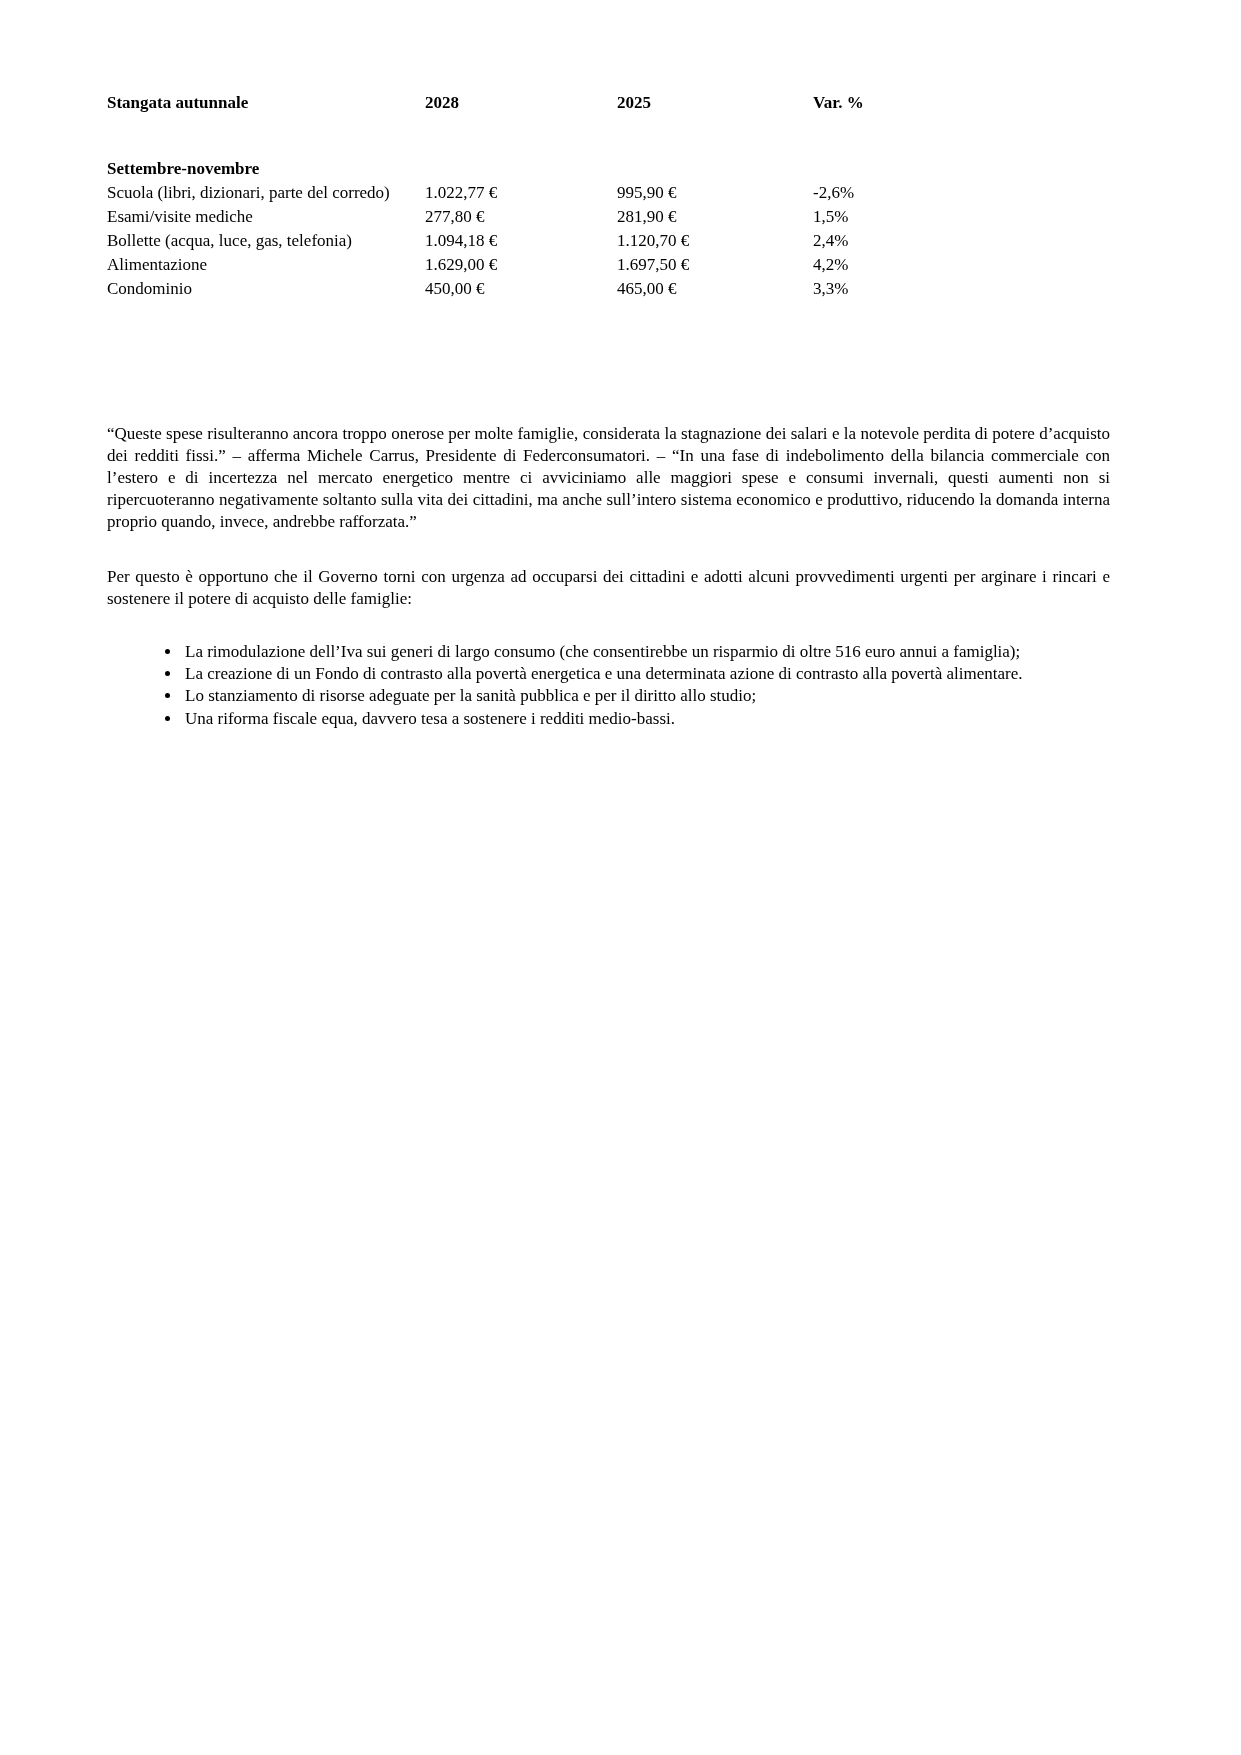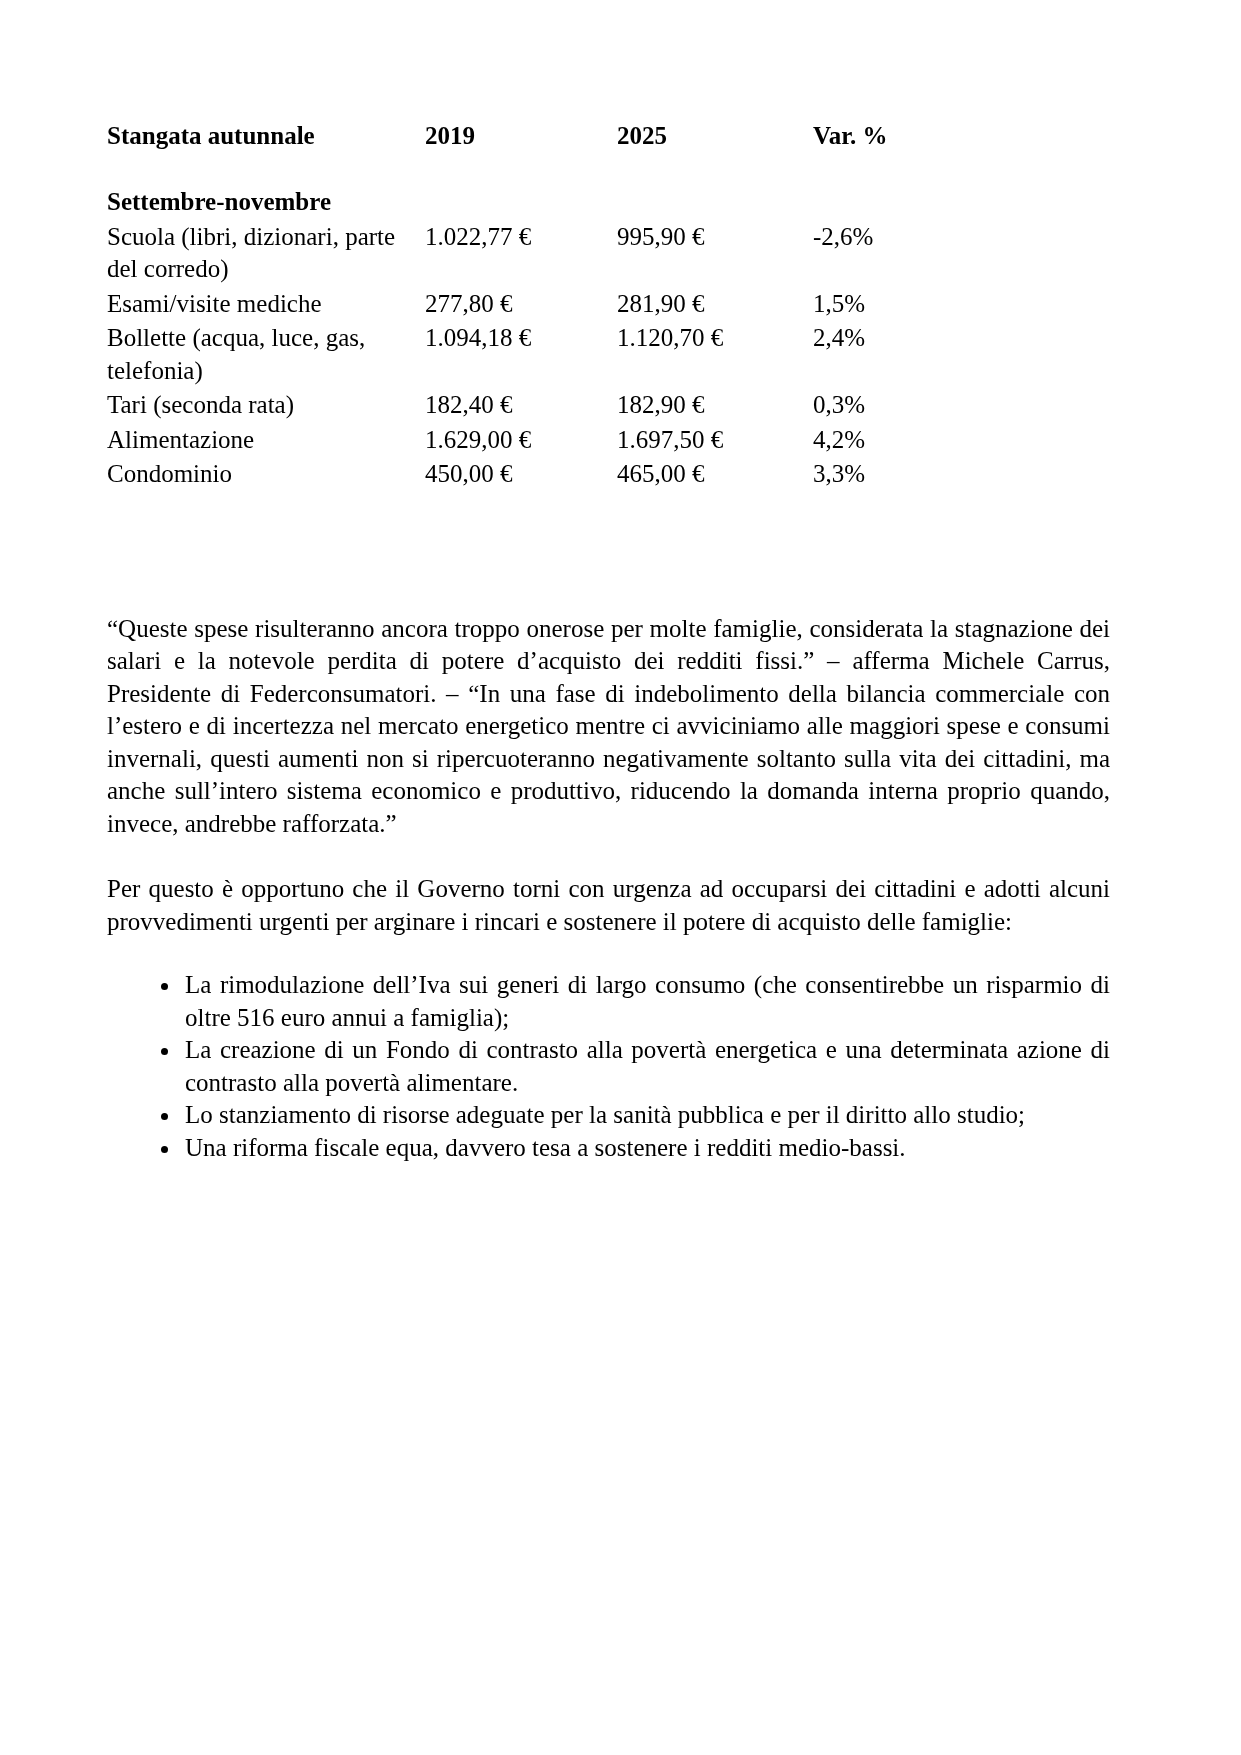--- a/index.html
+++ b/index.html
@@ -6,24 +6,24 @@
     margin: 0;
     padding: 0;
     background: #ffffff;
   }
   .doc-page {
     position: relative;
     width: 1241px;
     height: 1755px;
     background: #ffffff;
     box-sizing: border-box;
-    padding: 119px 131px 0 107px;
+    padding: 91px 131px 0 107px;
     color: #000000;
     font-family: "Liberation Serif", "DejaVu Serif", serif;
-    font-size: 25px;
+    font-size: 17px;
     line-height: 1.3;
     overflow: hidden;
   }
   table.expense-table {
     border-collapse: collapse;
     width: 872px;
     table-layout: fixed;
   }
   table.expense-table td {
     padding: 1px 0;
@@ -79,21 +79,21 @@
   <table class="expense-table">
     <colgroup>
       <col class="col-label">
       <col class="col-y1">
       <col class="col-y2">
       <col class="col-var">
     </colgroup>
     <tbody>
       <tr class="header-row">
         <td class="table-title-cell">Stangata autunnale</td>
-        <td class="year-head-cell">2019</td>
+        <td class="year-head-cell">2028</td>
         <td class="year-head-cell">2025</td>
         <td class="year-head-cell">Var. %</td>
       </tr>
       <tr class="period-row">
         <td colspan="4">Settembre-novembre</td>
       </tr>
 
       <tr class="data-row">
         <td class="label-cell">Scuola (libri, dizionari, parte del corredo)</td>
         <td class="value-cell">1.022,77 €</td>
@@ -104,26 +104,20 @@
         <td class="label-cell">Esami/visite mediche</td>
         <td class="value-cell">277,80 €</td>
         <td class="value-cell">281,90 €</td>
         <td class="value-cell">1,5%</td>
       </tr>
       <tr class="data-row">
         <td class="label-cell">Bollette (acqua, luce, gas, telefonia)</td>
         <td class="value-cell">1.094,18 €</td>
         <td class="value-cell">1.120,70 €</td>
         <td class="value-cell">2,4%</td>
-      </tr>
-      <tr class="data-row">
-        <td class="label-cell">Tari (seconda rata)</td>
-        <td class="value-cell">182,40 €</td>
-        <td class="value-cell">182,90 €</td>
-        <td class="value-cell">0,3%</td>
       </tr>
       <tr class="data-row group-gap">
         <td class="label-cell">Alimentazione</td>
         <td class="value-cell">1.629,00 €</td>
         <td class="value-cell">1.697,50 €</td>
         <td class="value-cell">4,2%</td>
       </tr>
       <tr class="data-row">
         <td class="label-cell">Condominio</td>
         <td class="value-cell">450,00 €</td>

